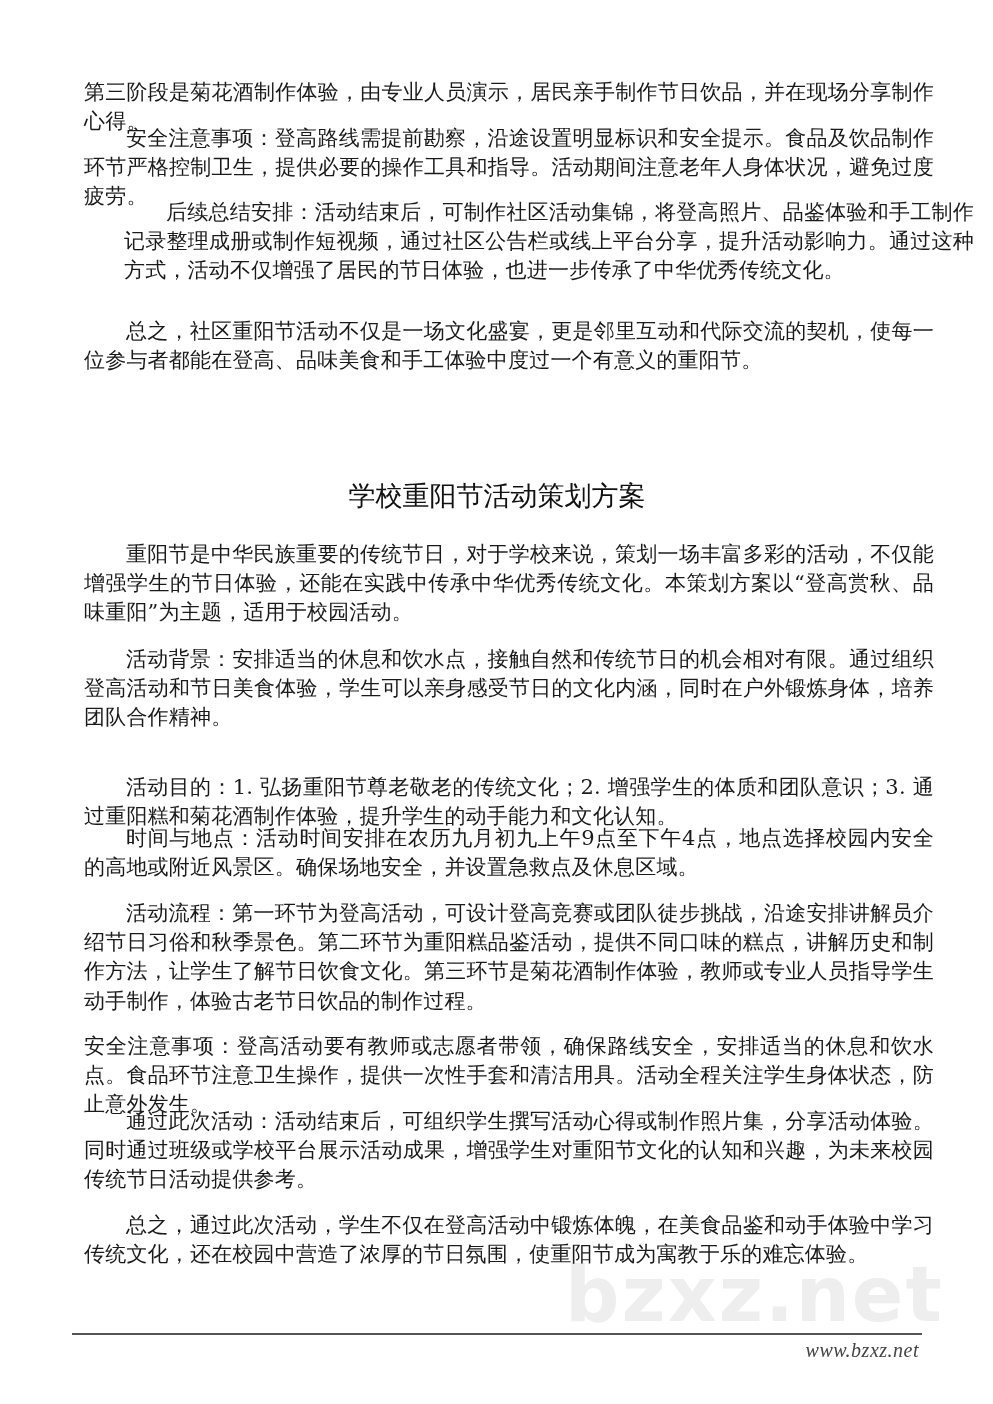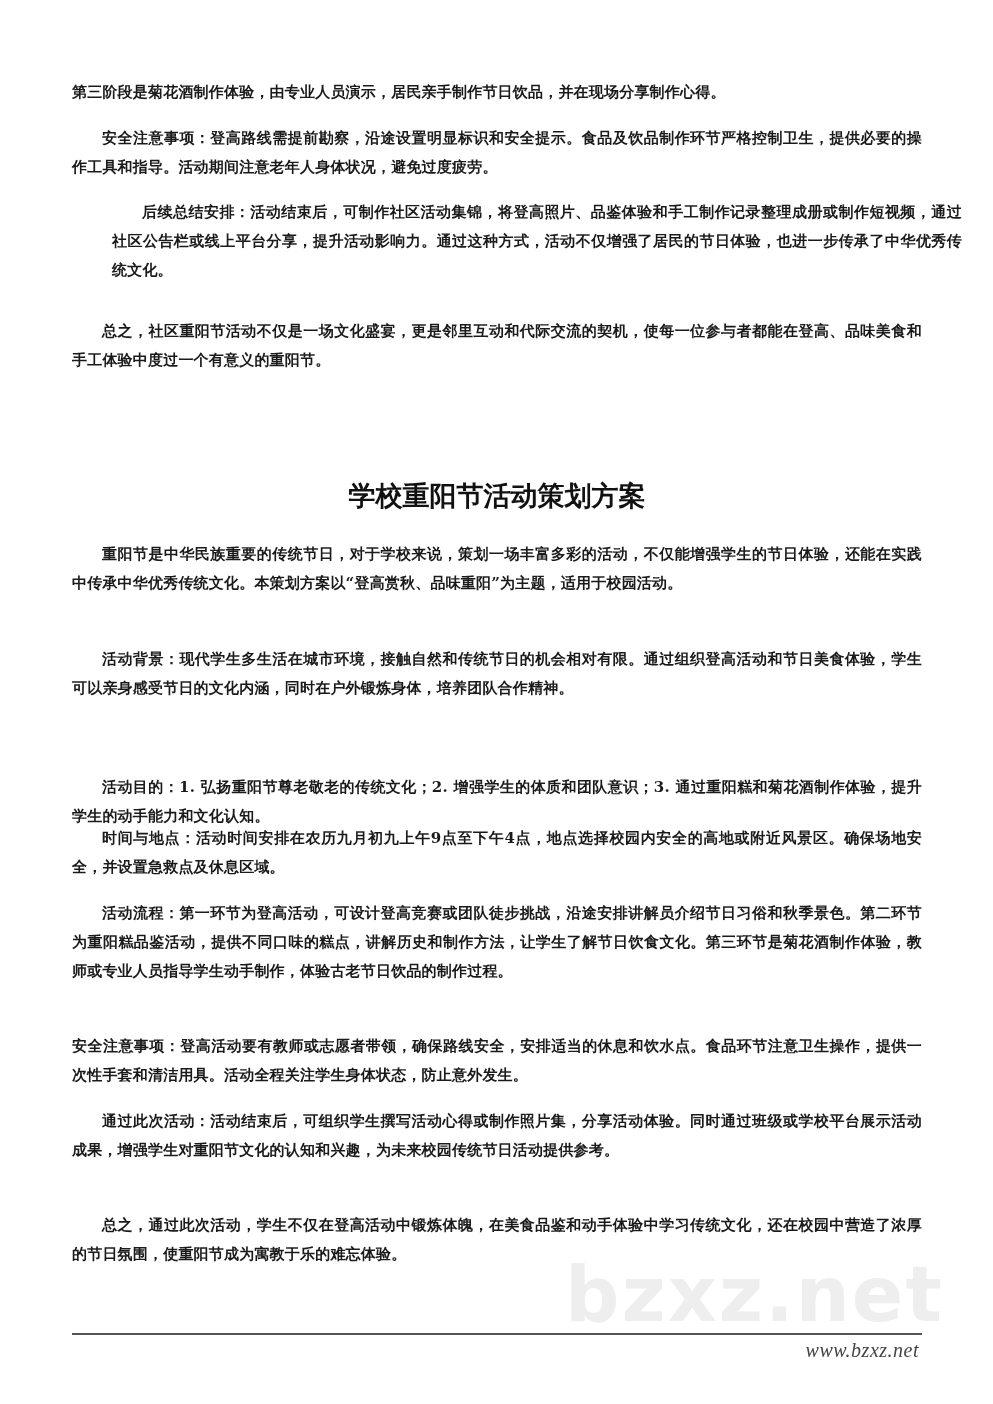--- a/index.html
+++ b/index.html
@@ -1,23 +1,23 @@
 <!DOCTYPE html>
 <html><head>
 <meta charset="utf-8">
 <style>
   html, body { margin: 0; padding: 0; background: #ffffff; }
   body { width: 993px; height: 1404px; position: relative; overflow: hidden;
          font-family: "DejaVu Serif", "Liberation Serif", serif; color: #1a1a1a; }
   .page { position: absolute; left: 72px; top: 0; width: 850px; }
-  .para { position: absolute; left: 0; width: 850px; font-size: 15px; line-height: 29.2px;
-          letter-spacing: 0.2px; text-align: justify; margin: 0; font-weight: bold; }
+  .para { position: absolute; left: 12px; width: 850px; font-size: 21px; line-height: 29.2px;
+          letter-spacing: 0.2px; text-align: justify; margin: 0; }
   .indent { text-indent: 2em; }
   .title { position: absolute; left: 0; width: 850px; top: 478px; text-align: center;
-           font-family: "DejaVu Sans", "Liberation Sans", sans-serif; font-weight: bold;
+           font-family: "DejaVu Sans", "Liberation Sans", sans-serif; font-weight: normal;
            font-size: 27px; line-height: 36px; color: #111; margin: 0; }
   .watermark { position: absolute; left: 565px; top: 1255px; font-family: "DejaVu Sans", "Liberation Sans", sans-serif;
                font-weight: bold; font-size: 76px; line-height: 80px; color: #eeeeee; letter-spacing: 2px;
                z-index: 0; }
   .content { position: relative; z-index: 1; }
   .rule { position: absolute; left: 72px; top: 1333px; width: 850px; height: 2px; background: #555; }
   .footer-url { position: absolute; right: 74px; top: 1339px; font-family: "Liberation Serif", "DejaVu Serif", serif;
                 font-style: italic; font-size: 20px; color: #444; letter-spacing: 0.5px; }
 </style>
 </head>
@@ -32,21 +32,21 @@
   <p class="para indent" style="top:124px;">安全注意事项：登高路线需提前勘察，沿途设置明显标识和安全提示。食品及饮品制作环节严格控制卫生，提供必要的操作工具和指导。活动期间注意老年人身体状况，避免过度疲劳。</p>
 
   <p class="para indent" style="top:198px;margin-left:40px;">后续总结安排：活动结束后，可制作社区活动集锦，将登高照片、品鉴体验和手工制作记录整理成册或制作短视频，通过社区公告栏或线上平台分享，提升活动影响力。通过这种方式，活动不仅增强了居民的节日体验，也进一步传承了中华优秀传统文化。</p>
 
   <p class="para indent" style="top:302px;margin-top:15px;">总之，社区重阳节活动不仅是一场文化盛宴，更是邻里互动和代际交流的契机，使每一位参与者都能在登高、品味美食和手工体验中度过一个有意义的重阳节。</p>
 
   <h1 class="title">学校重阳节活动策划方案</h1>
 
   <p class="para indent" style="top:540px;">重阳节是中华民族重要的传统节日，对于学校来说，策划一场丰富多彩的活动，不仅能增强学生的节日体验，还能在实践中传承中华优秀传统文化。本策划方案以“登高赏秋、品味重阳”为主题，适用于校园活动。</p>
 
-  <p class="para indent" style="top:645px;">活动背景：现代学生多生活在城市环境，接触自然和传统节日的机会相对有限。通过组织登高活动和节日美食体验，学生可以亲身感受节日的文化内涵，同时在户外锻炼身体，培养团队合作精神。</p>
+  <p class="para indent" style="top:645px;">活动背景：安排适当的休息和饮水点，接触自然和传统节日的机会相对有限。通过组织登高活动和节日美食体验，学生可以亲身感受节日的文化内涵，同时在户外锻炼身体，培养团队合作精神。</p>
 
   <p class="para indent" style="top:749px;margin-top:24px;">活动目的：1. 弘扬重阳节尊老敬老的传统文化；2. 增强学生的体质和团队意识；3. 通过重阳糕和菊花酒制作体验，提升学生的动手能力和文化认知。</p>
 
   <p class="para indent" style="top:824px;">时间与地点：活动时间安排在农历九月初九上午9点至下午4点，地点选择校园内安全的高地或附近风景区。确保场地安全，并设置急救点及休息区域。</p>
 
   <p class="para indent" style="top:899px;">活动流程：第一环节为登高活动，可设计登高竞赛或团队徒步挑战，沿途安排讲解员介绍节日习俗和秋季景色。第二环节为重阳糕品鉴活动，提供不同口味的糕点，讲解历史和制作方法，让学生了解节日饮食文化。第三环节是菊花酒制作体验，教师或专业人员指导学生动手制作，体验古老节日饮品的制作过程。</p>
 
   <p class="para" style="top:1032px;">安全注意事项：登高活动要有教师或志愿者带领，确保路线安全，安排适当的休息和饮水点。食品环节注意卫生操作，提供一次性手套和清洁用具。活动全程关注学生身体状态，防止意外发生。</p>
 
   <p class="para indent" style="top:1107px;">通过此次活动：活动结束后，可组织学生撰写活动心得或制作照片集，分享活动体验。同时通过班级或学校平台展示活动成果，增强学生对重阳节文化的认知和兴趣，为未来校园传统节日活动提供参考。</p>

